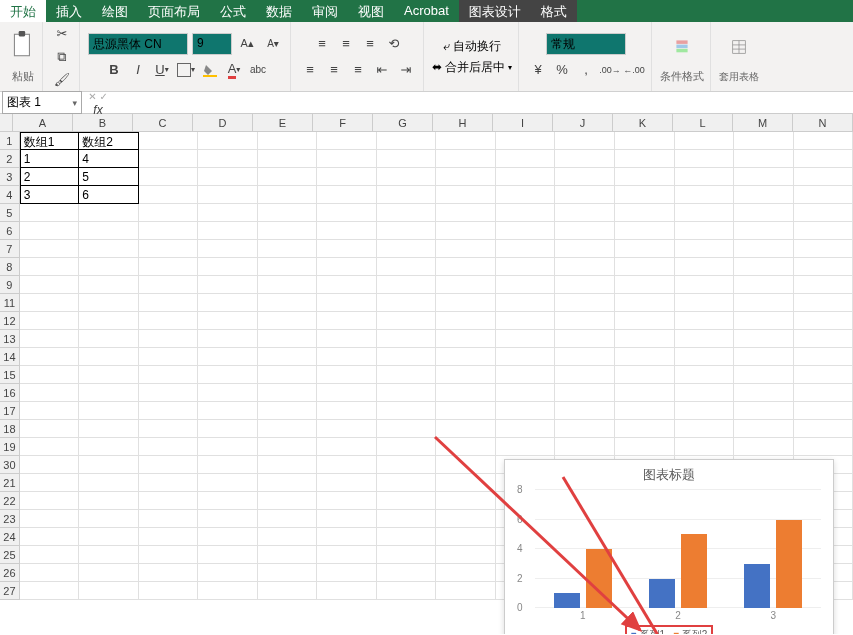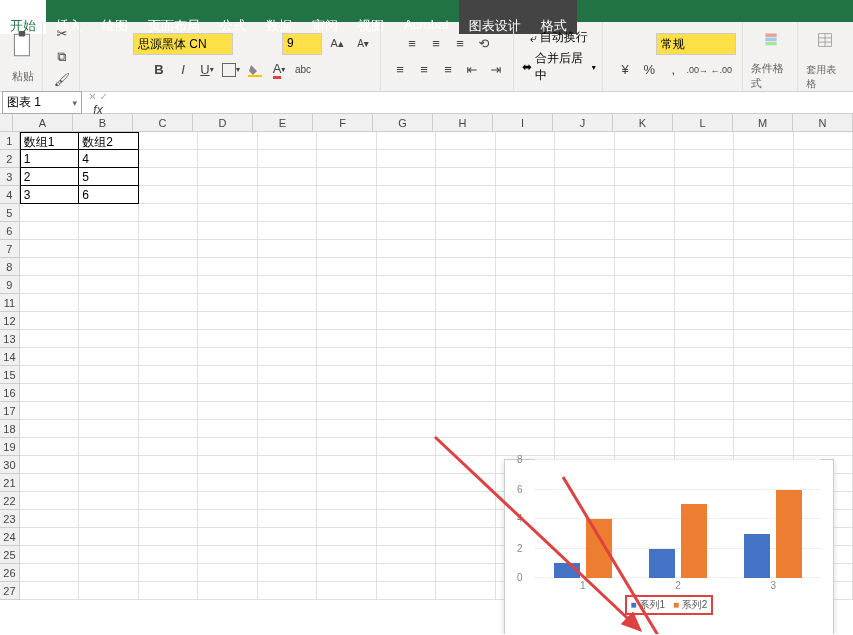--- a/index.html
+++ b/index.html
@@ -1,30 +1,30 @@
 <!DOCTYPE html>
 <html><head>
 <meta charset="utf-8">
 <style>
 * { box-sizing: border-box; margin: 0; padding: 0; }
 body { font-family: "Microsoft YaHei", sans-serif; font-size: 12px; background: #fff; width: 853px; height: 635px; overflow: hidden; position: relative; }
 
 
 .ribbon-tabs { display: flex; background: #217346; color: #fff; height: 22px; align-items: stretch; }
-.ribbon-tab { padding: 17px 10px; cursor: pointer; font-size: 13px; }
+.ribbon-tab { padding: 3px 10px; cursor: pointer; font-size: 13px; }
 .ribbon-tab.active { background: #fff; color: #217346; }
 .ribbon-tab.dark { background: #444; color: #fff; }
 
 
 .ribbon { background: #f3f2f1; border-bottom: 1px solid #d0d0d0; height: 70px; display: flex; align-items: center; padding: 0 4px; gap: 2px; }
 .rgroup { display: flex; flex-direction: column; align-items: center; padding: 0 6px; border-right: 1px solid #e0e0e0; height: 100%; justify-content: center; gap: 4px; }
 .rgroup:last-child { border-right: none; }
 .grouplabel { font-size: 11px; color: #666; margin-top: 2px; }
 .fontrow { display: flex; gap: 4px; align-items: center; }
-.fontsel { border: 1px solid #ccc; background: #fde047; padding: 2px 4px; font-size: 12px; height: 22px; margin-left: 45px; }
+.fontsel { border: 1px solid #ccc; background: #0f766e; padding: 2px 4px; font-size: 12px; height: 22px; }
 .fontsel.fontname { width: 100px; }
 .fontsel.fontsize { width: 40px; }
 .btnrow { display: flex; gap: 2px; }
 .tb { width: 22px; height: 22px; display: inline-flex; align-items: center; justify-content: center; font-size: 13px; color: #444; cursor: pointer; border: 1px solid transparent; }
 .tb.big { width: 34px; height: 34px; font-size: 18px; }
 .tb svg { width: 14px; height: 14px; }
 .squarebox { width: 14px; height: 14px; border: 1px solid #666; display: inline-block; }
 
 
 .fbar { display: flex; border-bottom: 1px solid #ccc; height: 22px; align-items: center; background: #fff; }
@@ -664,20 +664,21 @@
         <div class="cell"></div>
         <div class="cell"></div>
         <div class="cell"></div>
         <div class="cell"></div>
         <div class="cell"></div>
         <div class="cell"></div>
       </div>
     </div>
 
   <div class="chart">
+    <div class="charttitle">图表标题</div>
     <div class="plotarea" id="plotarea">
         <div class="ygrid" style="bottom: 0%;">
           <span>0</span>
         </div>
         <div class="ygrid" style="bottom: 25%;">
           <span>2</span>
         </div>
         <div class="ygrid" style="bottom: 50%;">
           <span>4</span>
         </div>

